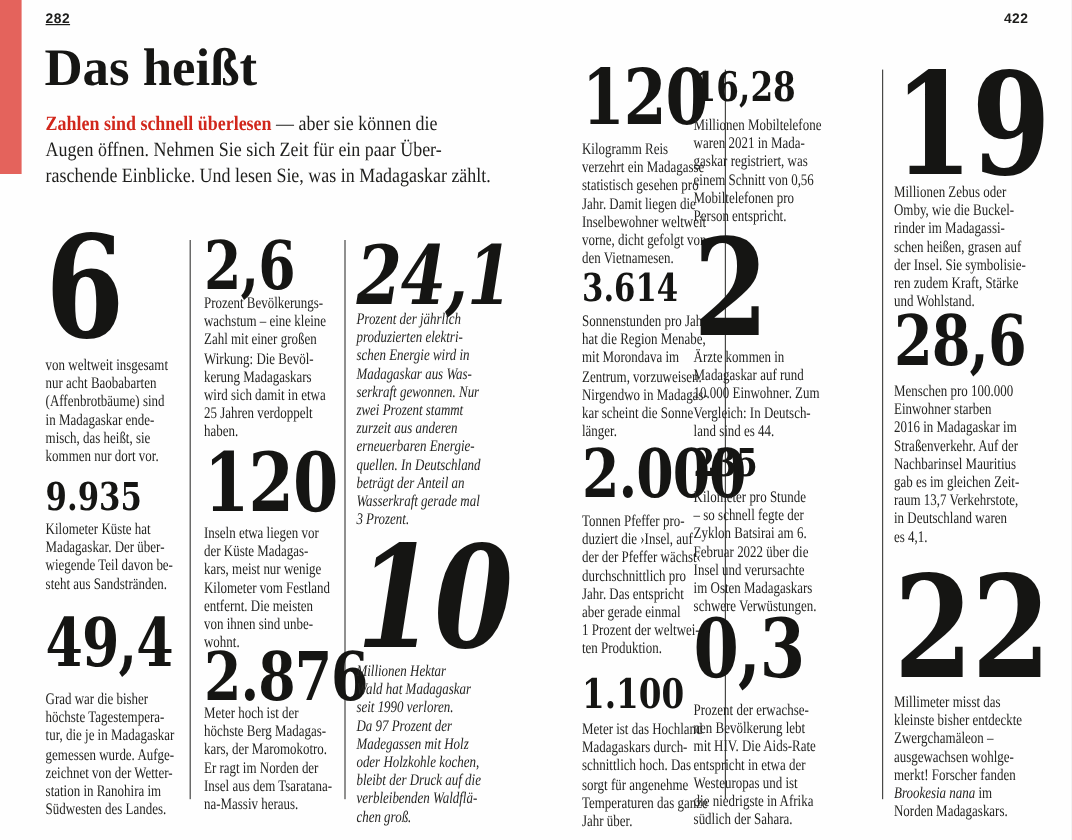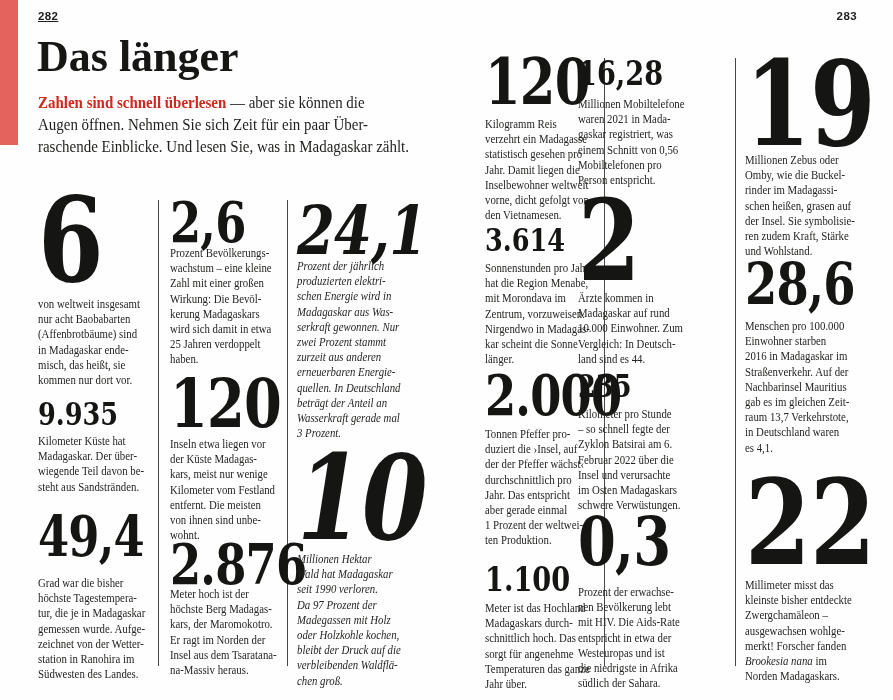--- a/index.html
+++ b/index.html
@@ -28,23 +28,23 @@
   .desc i{font-style:italic;}
 </style>
 </head>
 <body>
 
 <div id="page">
 
   <div class="abs redbar"></div>
 
   <div class="abs pageno pageno-l">282</div>
-  <div class="abs pageno pageno-r">283</div>
-
-  <div class="abs title">Das länger</div>
+  <div class="abs pageno pageno-r">422</div>
+
+  <div class="abs title">Das heißt</div>
 
   <div class="abs intro"><span class="lead">Zahlen sind schnell überlesen</span><span> — aber sie können die
 Augen öffnen. Nehmen Sie sich Zeit für ein paar Über-
 raschende Einblicke. Und lesen Sie, was in Madagaskar zählt.</span></div>
 
   <div class="abs vrule" style="left:158px;top:200px;height:466px;"></div>
   <div class="abs vrule" style="left:287px;top:200px;height:466px;"></div>
   <div class="abs vrule" style="left:604px;top:58px;height:608px;"></div>
   <div class="abs vrule" style="left:735px;top:58px;height:608px;"></div>
 

